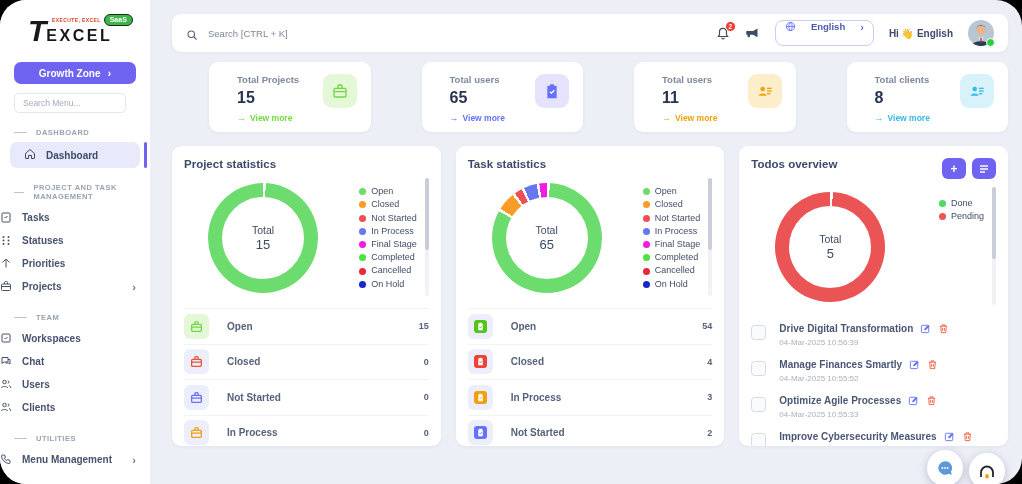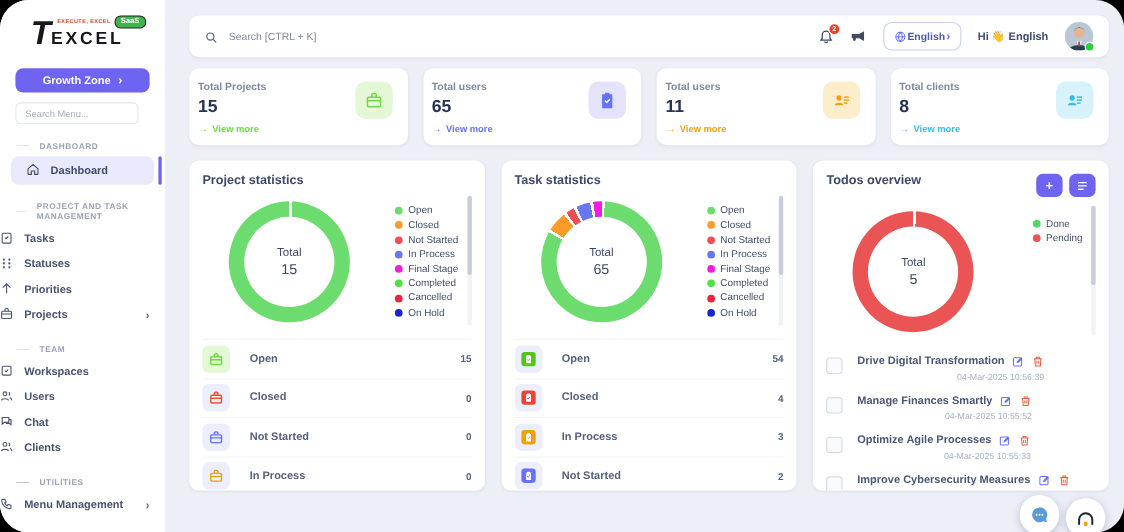--- a/index.html
+++ b/index.html
@@ -34,30 +34,30 @@
   .topbar{height:38px;background:#fff;border-radius:9px;display:flex;align-items:center;padding:0 14px;}
   .topbar .sicon{width:12px;height:12px;flex:none;}
   .top-search{flex:1;border:none;outline:none;font-size:9.5px;color:#5b6680;margin-left:8px;font-family:"Liberation Sans",sans-serif;background:transparent;}
   .top-search::placeholder{color:#7d8699;}
   .top-right{display:flex;align-items:center;gap:15px;}
   .bell-wrap{position:relative;cursor:pointer;}
   .bell-wrap svg{width:14px;height:14px;display:block;}
   .badge{position:absolute;top:-5px;right:-6px;min-width:11px;height:11px;border-radius:6px;background:#f03d2e;color:#fff;font-size:6.5px;font-weight:700;display:flex;align-items:center;justify-content:center;border:1.5px solid #fff;box-sizing:border-box;padding:0 2px;}
   .mega{cursor:pointer;}
   .mega svg{width:15px;height:15px;display:block;}
-  .lang{display:flex;align-items:center;gap:1px;height:24px;border:1px solid #c8cdf4;border-radius:8px;padding:0 9px;color:#4f5aa8;font-size:9.5px;font-weight:600;cursor:pointer;}
+  .lang{display:flex;gap:15px;height:24px;border:1px solid #c8cdf4;border-radius:8px;padding:0 9px;color:#4f5aa8;font-size:9.5px;font-weight:600;cursor:pointer;}
   .lang::after{content:"›";color:#6571ff;font-size:11px;font-weight:700;}
   .lang svg{width:11px;height:11px;}
   .greet{font-size:10px;color:#3d4a6b;font-weight:600;}
   .avatar{position:relative;width:26px;height:26px;border-radius:50%;overflow:visible;cursor:pointer;}
   .avatar svg{width:26px;height:26px;border-radius:50%;display:block;}
   .status-dot{position:absolute;right:-1px;bottom:-1px;width:7px;height:7px;border-radius:50%;background:#2ecc40;border:1.5px solid #fff;}
 
   .stats{display:flex;gap:14px;margin-top:10px;}
-  .stat{flex:1;background:#fff;border-radius:9px;height:46px;padding:12px 8px;position:relative;}
+  .stat{flex:1;background:#fff;border-radius:9px;height:46px;padding:12px 28px;position:relative;margin-left:37px;}
   .stat .st{font-size:9.5px;color:#7e88a0;font-weight:600;}
   .stat .sv{font-size:16px;font-weight:800;color:#273352;margin-top:4px;}
   .stat .slink{display:inline-flex;align-items:center;gap:4px;font-size:8.5px;font-weight:700;margin-top:5px;cursor:pointer;}
   .stat .slink::before{content:"→";font-size:9px;}
   .icbox{position:absolute;top:12px;right:14px;width:34px;height:34px;border-radius:9px;display:flex;align-items:center;justify-content:center;}
   .icbox svg{width:16px;height:16px;}
 
   .charts{display:flex;gap:15px;margin-top:14px;height:300px;}
   .ccard{flex:1;background:#fff;border-radius:9px;padding:12px 12px;position:relative;overflow:hidden;}
   .ctitle{font-size:11.5px;font-weight:600;color:#3c4a68;}
@@ -77,21 +77,21 @@
   .vscroll .thumb{width:4px;height:72px;background:#c9cdd9;border-radius:3px;}
   .rows{margin-top:6px;}
   .row{display:flex;align-items:center;height:34.5px;border-top:1px solid #f1f3f8;}
   .rbox{width:25px;height:25px;border-radius:6px;display:flex;align-items:center;justify-content:center;flex:none;}
   .rbox svg{width:13px;height:13px;}
   .sq{width:13px;height:13px;border-radius:3px;background:currentColor;display:flex;align-items:center;justify-content:center;}
   .sq svg{width:9px;height:9px;}
   .rlabel{margin-left:18px;font-size:10px;color:#55617d;font-weight:600;}
   .rval{margin-left:auto;font-size:9px;color:#55617d;font-weight:600;}
 
-  .todos-list{margin-top:8px;text-align:right;}
+  .todos-list{margin-top:8px;}
   .todo{display:flex;margin-top:12px;}
   .cb{width:13px;height:13px;border:1px solid #d5dae4;border-radius:3.5px;background:#fafbfd;margin-top:2px;flex:none;cursor:pointer;}
   .tcol{margin-left:13px;}
   .trow{display:flex;align-items:center;gap:7px;}
   .ttitle{font-size:10px;color:#4a5677;font-weight:600;}
   .tico{cursor:pointer;display:flex;}
   .tico svg{width:11px;height:11px;}
   .ttime{font-size:8px;color:#a9b0c2;margin-top:4px;}
 
   .fab{position:absolute;width:36px;height:36px;border-radius:50%;background:#fff;box-shadow:0 2px 8px rgba(30,40,90,.25);display:flex;align-items:center;justify-content:center;cursor:pointer;}
@@ -172,30 +172,30 @@
       </div>
     <div class="mi">
       <span><svg viewBox="0 0 24 24" fill="none" stroke="#46526e" stroke-width="2">
             <rect x="4" y="4" width="16" height="16" rx="2"></rect>
             <path d="M9 12l2 2 4-4"></path>
           </svg></span>
       <span>Workspaces</span>
     </div>
     <div class="mi">
       <span><svg viewBox="0 0 24 24" fill="none" stroke="#46526e" stroke-width="2">
+            <path d="M4 5h12v9H8l-4 3zM16 9h4v9l-3-2h-6"></path>
+          </svg></span>
+      <span>Chat</span>
+    </div>
+    <div class="mi">
+      <span><svg viewBox="0 0 24 24" fill="none" stroke="#46526e" stroke-width="2">
             <circle cx="9" cy="8" r="3.5"></circle>
             <path d="M2.5 20c1-4 12-4 13 0M16 5a3.5 3.5 0 0 1 0 6M18 15c2 .6 3.3 2 3.5 5"></path>
           </svg></span>
       <span>Users</span>
-    </div>
-    <div class="mi">
-      <span><svg viewBox="0 0 24 24" fill="none" stroke="#46526e" stroke-width="2">
-            <path d="M4 5h12v9H8l-4 3zM16 9h4v9l-3-2h-6"></path>
-          </svg></span>
-      <span>Chat</span>
     </div>
     <div class="mi">
       <span><svg viewBox="0 0 24 24" fill="none" stroke="#46526e" stroke-width="2">
             <circle cx="9" cy="8" r="3.5"></circle>
             <path d="M2.5 20c1-4 12-4 13 0M16 5a3.5 3.5 0 0 1 0 6M18 15c2 .6 3.3 2 3.5 5"></path>
           </svg></span>
       <span>Clients</span>
     </div>
 
     <div class="sec">

